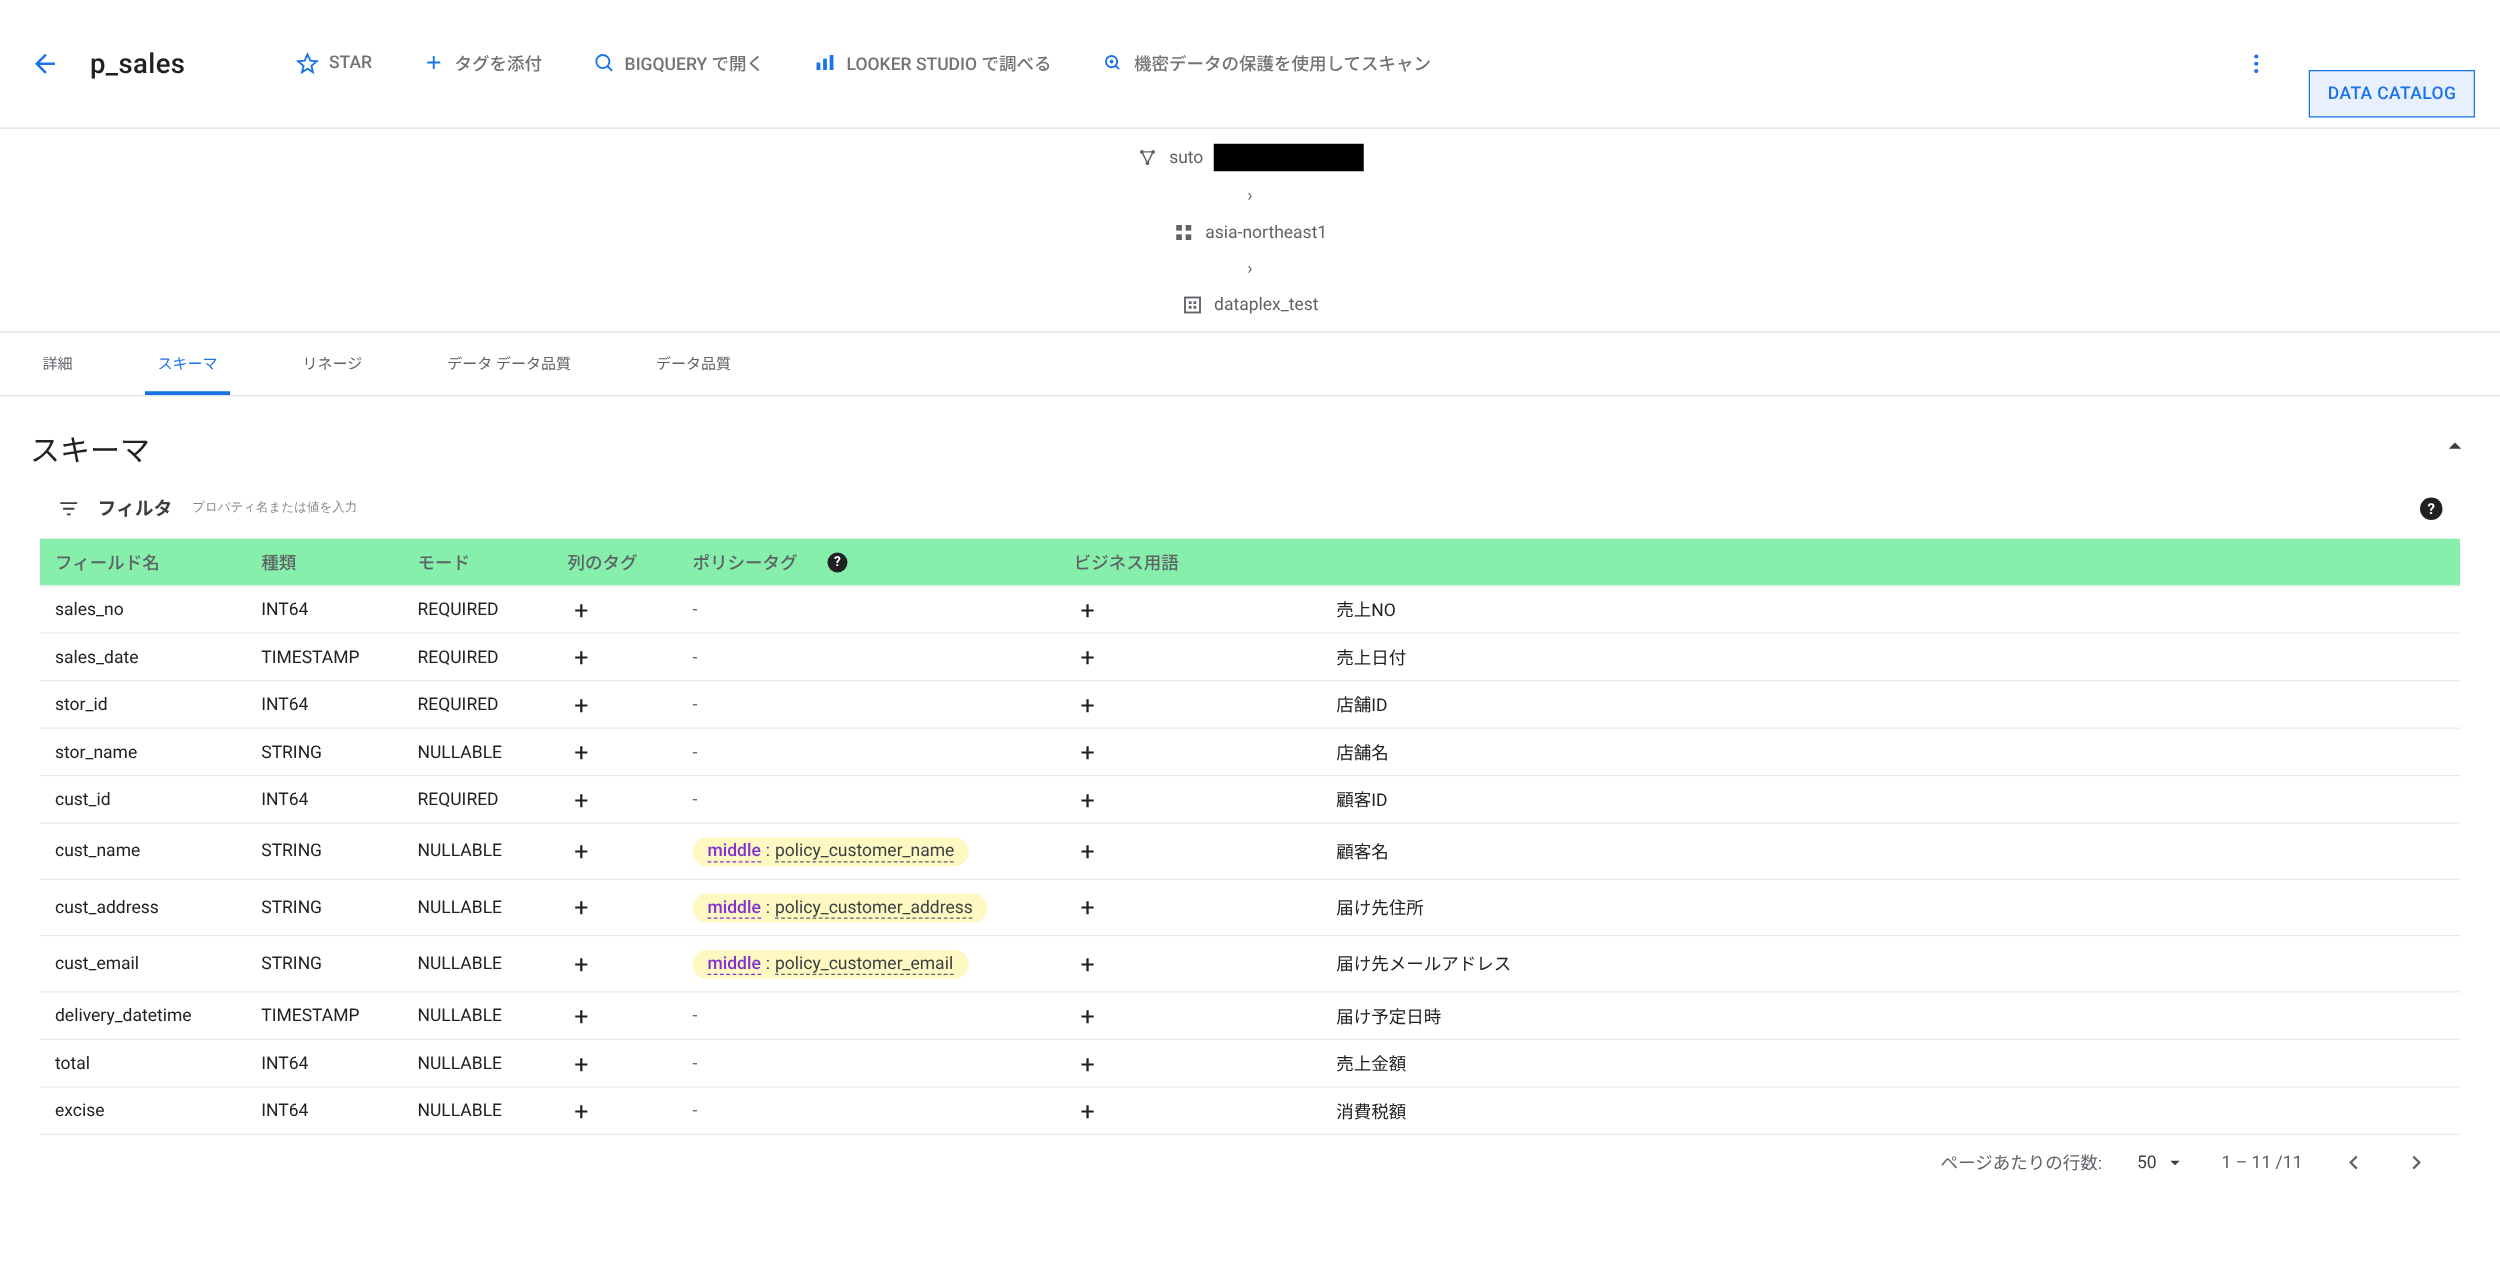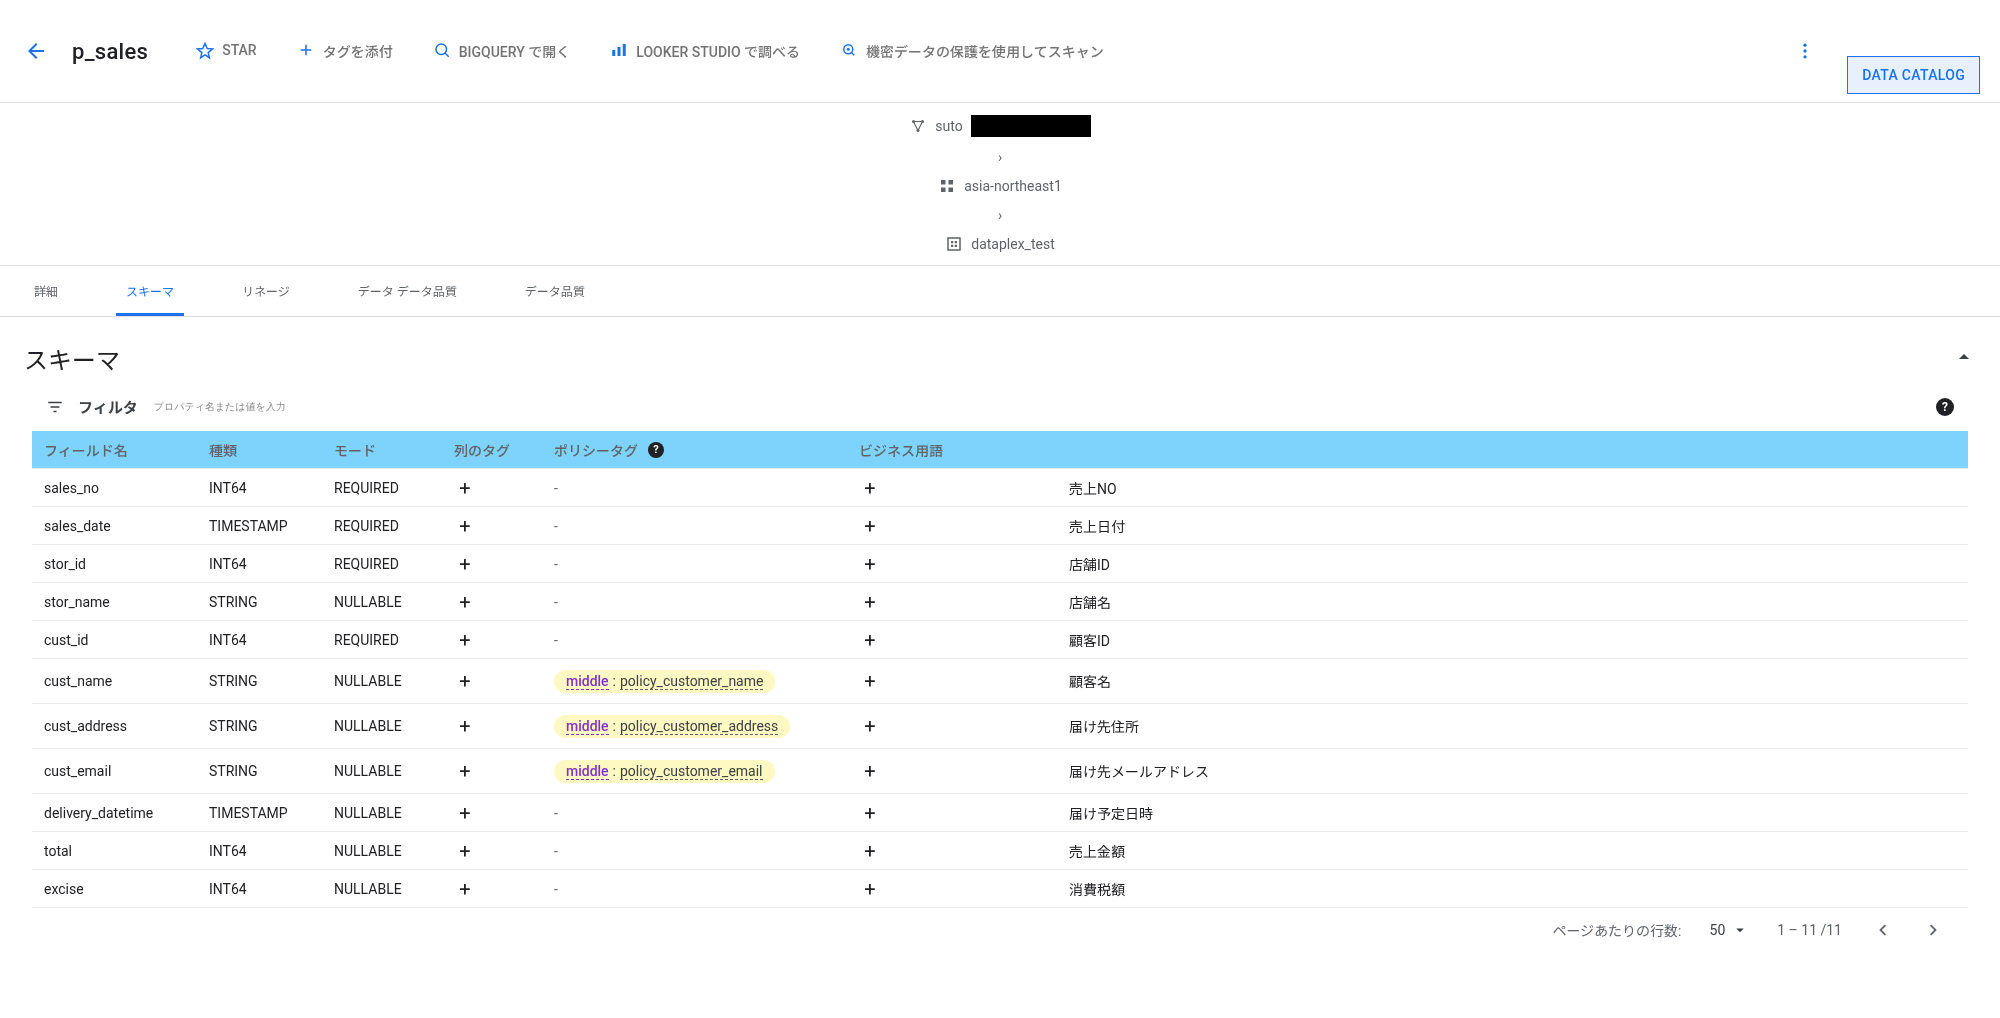--- a/index.html
+++ b/index.html
@@ -1,21 +1,21 @@
 <!DOCTYPE html>
 <html><head>
 <meta charset="utf-8">
 <style>
   * { box-sizing: border-box; }
   html, body { margin:0; padding:0; font-family: Roboto, "Noto Sans JP", Arial, sans-serif; color:#3c4043; background:#fff; font-size:14px;}
 
   
   .header { display:flex; align-items:center; padding:8px 20px 8px 24px; border-bottom:1px solid #e0e0e0; gap:24px; }
   .back-arrow { width:24px; height:24px; display:flex; align-items:center; justify-content:center; color:#1a73e8; cursor:pointer; }
-  .page-title { font-size:22px; font-weight:500; color:#202124; margin-right:16px; letter-spacing:0.3px;}
+  .page-title { font-size:22px; font-weight:500; color:#202124; margin-right:57px; letter-spacing:0.3px;}
   .action-btn { display:flex; align-items:flex-start; gap:8px; color:#737373; font-size:14px; font-weight:500; cursor:pointer; padding:8px 8px; }
   .action-btn svg { width:18px; height:18px; flex-shrink:0; }
   .header-spacer { flex:1; }
   .more-btn { width:36px; height:36px; display:flex; align-items:center; justify-content:center; color:#1a73e8; cursor:pointer; }
   .catalog-btn { border:1px solid #1a73e8; background:#e8f0fe; color:#1a73e8; font-weight:500; padding:10px 14px; cursor:pointer; font-size:14px; letter-spacing:0.3px;margin-top:48px;}
 
   
   .breadcrumb { display:flex; align-items:center; gap:12px; padding:12px 34px; border-bottom:1px solid #e0e0e0; font-size:14px; color:#5f6368;flex-direction:column;}
   .breadcrumb .bc-item { display:flex; align-items:center; gap:8px; cursor:pointer;}
   .breadcrumb svg.icon { width:18px; height:18px; fill:#5f6368;}
@@ -37,28 +37,28 @@
   .filter-row { display:flex; align-items:center; gap:14px; padding:8px 22px 14px;}
   .filter-icon { width:18px; height:18px; }
   .filter-label { font-weight:700; color:#3c4043; font-size:15px;}
   .filter-input { border:none; outline:none; font-size:10px; color:#5f6368; flex:1; }
   .filter-input::placeholder { color:#888; }
   .help-circle { width:18px; height:18px; border-radius:50%; background:#202124; color:#fff; display:flex; align-items:center; justify-content:center; font-size:12px; font-weight:bold; cursor:pointer;}
 
   
   .schema-table { margin:0 8px; }
   .trow { display:flex; align-items:center; min-height:38px; border-bottom:1px solid #e8eaed; padding:0 12px;}
-  .trow.header-row { background:#7dd3fc; color:#5f6368; font-weight:500;}
+  .trow.header-row { background:#86efac; color:#5f6368; font-weight:500;}
   .trow.data-row { font-size:14px; color:#202124;}
   .trow.data-row.taller { min-height:45px; }
   .c-field { width:165px; }
   .c-type  { width:125px; }
   .c-mode  { width:120px; }
   .c-coltag{ width:100px; display:flex; align-items:center; }
-  .c-policy{ width:305px; display:flex; align-items:center; gap:6px;}
+  .c-policy{ width:305px; display:flex; align-items:center; gap:20px;}
   .c-biz   { width:210px; display:flex; align-items:center;}
   .c-desc  { flex:1; }
   .plus-btn { width:22px; height:22px; display:flex; align-items:center; justify-content:center; cursor:pointer; font-size:20px; font-weight:400; color:#202124;}
   .dash { color:#5f6368; }
   .policy-chip { display:inline-flex; align-items:center; background:#fef9c3; border-radius:12px; padding:3px 12px; font-size:14px; gap:4px;}
   .policy-chip .level { color:#8430ce; font-weight:500; border-bottom:1px dashed #8430ce;}
   .policy-chip .sep { color:#3c4043; }
   .policy-chip .name { color:#3c4043; border-bottom:1px dashed #5f6368;}
   .help-inline { width:16px; height:16px; border-radius:50%; background:#202124; color:#fff; display:inline-flex; align-items:center; justify-content:center; font-size:11px; font-weight:bold; margin-left:4px;}
 

